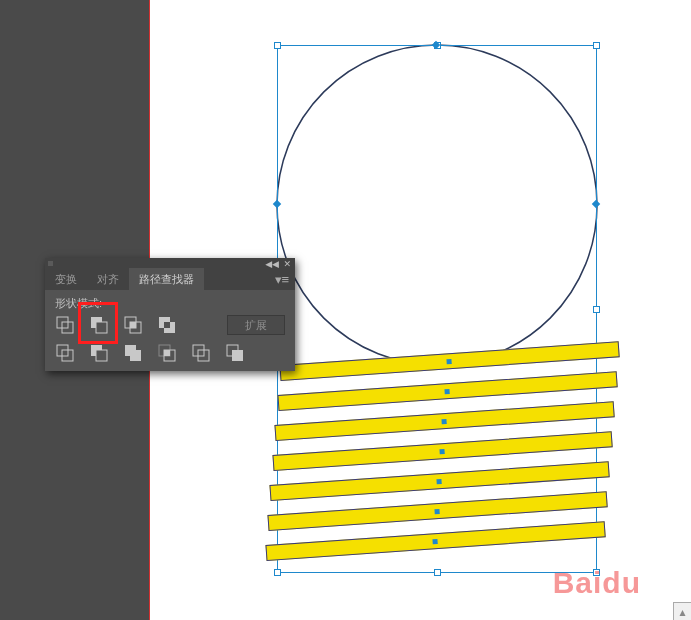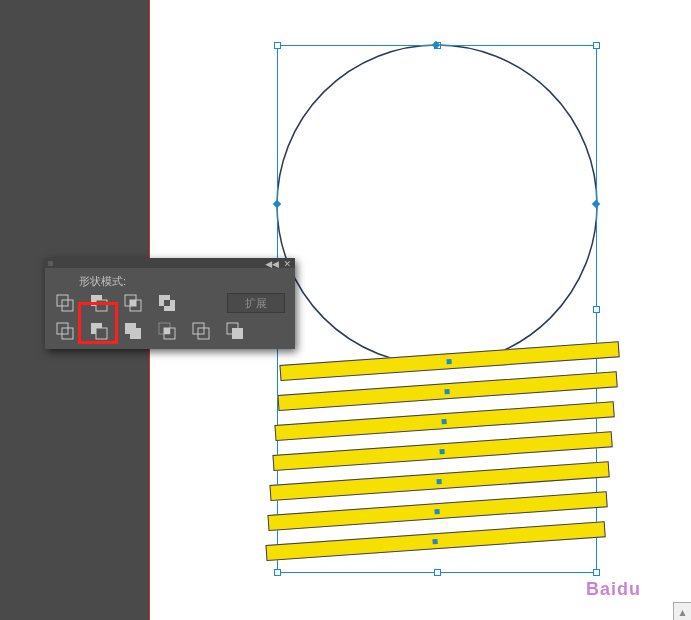--- a/index.html
+++ b/index.html
@@ -79,21 +79,20 @@
       background: #535353;
       color: #d0d0d0;
     }
     .tab-menu {
       position: absolute; right: 6px; top: 4px;
       color: #aaa; font-size: 13px;
     }
     .section-label {
       padding: 6px 0 4px 10px;
       color: #c0c0c0;
-      margin-left: 24px;
     }
     .row {
       display: flex;
       gap: 14px;
       padding: 0 10px 8px 10px;
       align-items: center;
     }
     .icon-box {
       width: 20px; height: 20px;
       display: flex; align-items: center; justify-content: center;
@@ -145,22 +144,22 @@
     }
     .stripe .sm-handle {
       position: absolute;
       width: 5px; height: 5px;
       background: #1e88cc;
       top: 5px;
     }
     .watermark {
       position: absolute;
       right: 50px; bottom: 20px;
-      color: #a21caf;
-      font-size: 18px;
+      color: #ef4444;
+      font-size: 30px;
       font-weight: bold;
       opacity: 0.55;
       letter-spacing: 1px;
     }
     .scroll-stub {
       position: absolute;
       right: 0; bottom: 0;
       width: 18px; height: 18px;
       background: #f0f0f0;
       border-top: 1px solid #aaa;
@@ -217,20 +216,26 @@
 <div class="stripe" style="left:266px; top:545px;">
     <div class="sm-handle" style="left:166px;"></div>
   </div>
 
 <div class="panel">
   <div class="panel-top">
     <div class="panel-grip"></div>
     <span class="panel-ctrl">◀◀</span>
     <span class="panel-close">✕</span>
   </div>
+  <div class="tabbar">
+    <div class="tab">变换</div>
+    <div class="tab">对齐</div>
+    <div class="tab active">路径查找器</div>
+    <span class="tab-menu">▾≡</span>
+  </div>
   <div class="section-label">形状模式:</div>
   <div class="row">
     <div class="icon-box">
       <svg width="18" height="18">
           <rect x="1" y="1" width="11" height="11" fill="none" stroke="#c8c8c8"></rect>
           <rect x="6" y="6" width="11" height="11" fill="none" stroke="#c8c8c8"></rect>
         </svg>
     </div>
     <div class="icon-box">
       <svg width="18" height="18">

